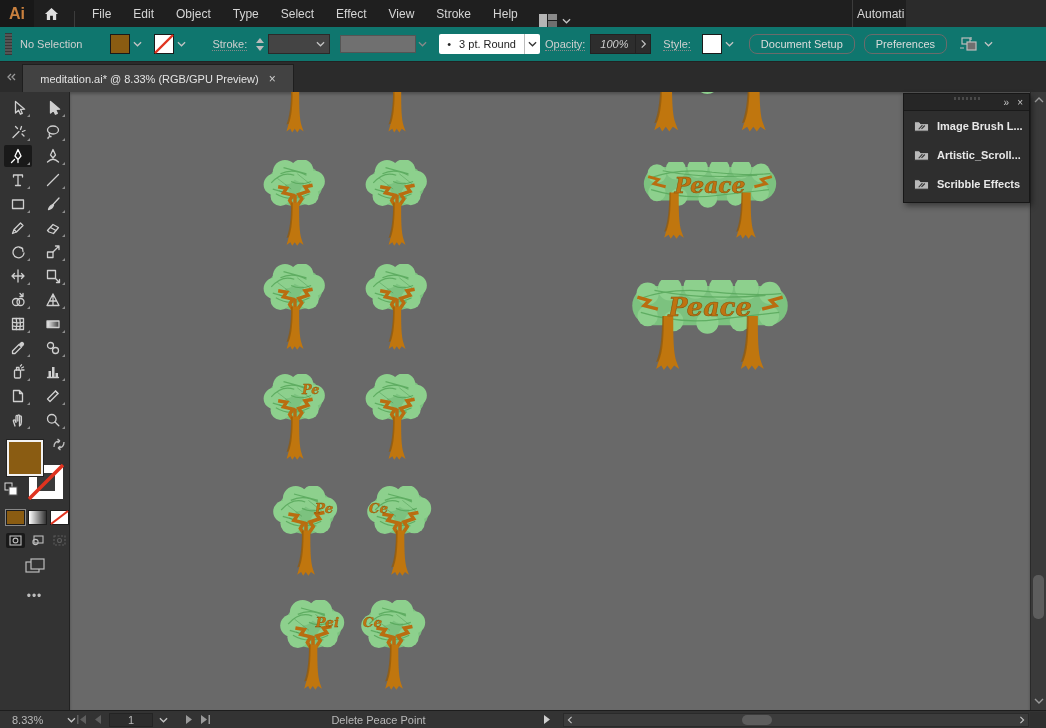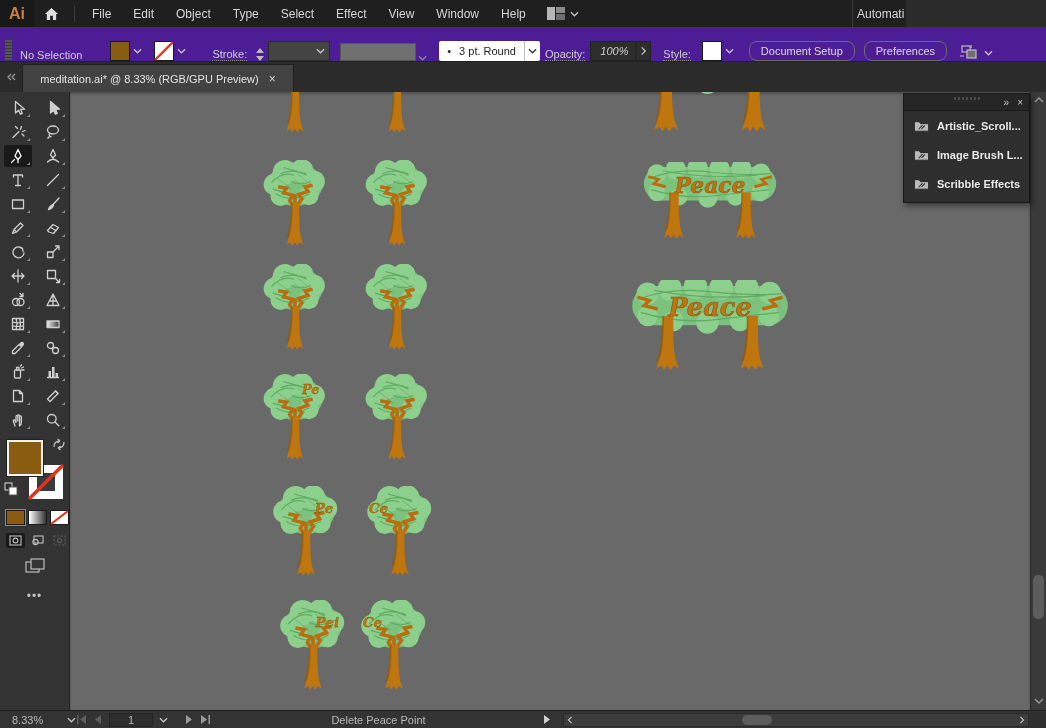--- a/index.html
+++ b/index.html
@@ -2,34 +2,34 @@
 <html><head>
 <meta charset="utf-8">
 <style>
   * { margin:0; padding:0; box-sizing:border-box; }
   html,body { width:1046px; height:728px; overflow:hidden; background:#2b2b2b;
               font-family:"Liberation Sans","DejaVu Sans",sans-serif; }
   .abs { position:absolute; }
 
   
   #menubar { left:0; top:0; width:906px; height:27px; background:#1f1f1f;
-             display:flex; align-items:center; color:#d6d6d6; font-size:12px; }
+             display:flex; align-items:flex-end; color:#d6d6d6; font-size:12px; }
   #ai-logo { width:34px; height:27px; display:flex; align-items:center; justify-content:center;
              color:#c9803e; font-weight:bold; font-size:16px; background:#181818; }
   #home-btn { width:34px; height:27px; display:flex; align-items:center; justify-content:center; }
   .vdiv { width:1px; height:16px; background:#3c3c3c; margin:0 6px; }
   .menu-item { padding:0 11px; height:27px; display:flex; align-items:center; cursor:default; }
   #workspace-btn { display:flex; align-items:center; gap:5px; margin-left:10px; }
   #menubar-right { margin-left:auto; display:flex; align-items:center; height:27px; }
   #automate-btn { padding:0 4px; height:27px; display:flex; align-items:center;
                   border-left:1px solid #3c3c3c; white-space:nowrap; overflow:hidden; width:54px; }
 
   
-  #controlbar { left:0; top:27px; width:1046px; height:35px; background:#4c1d95;
-                border-bottom:1px solid #222; display:flex; align-items:flex-end;
+  #controlbar { left:0; top:27px; width:1046px; height:35px; background:#0f766e;
+                border-bottom:1px solid #222; display:flex; align-items:center;
                 color:#cfcfcf; font-size:11px; }
   .grip { width:7px; height:22px; margin:0 8px 0 5px;
           background:repeating-linear-gradient(#383838 0 1px,#555 1px 3px); }
   .ctl-label { border-bottom:1px dotted #8a8a8a; margin:0 5px; cursor:default; }
   .swatch-btn { display:flex; align-items:center; gap:3px; margin:0 6px; }
   .swatch { width:20px; height:20px; border:1px solid #1a1a1a; background:#fff; position:relative; }
   .swatch.fill { background:#8a5c12; }
   .swatch .slash { position:absolute; left:-1px; top:-1px; width:20px; height:20px; }
   .chv { width:9px; height:6px; stroke:#c4c4c4; fill:none; stroke-width:1.4px; }
   .chv.dark { stroke:#333; }
@@ -317,21 +317,21 @@
     </svg>
   </div>
   <div class="vdiv"></div>
   <div class="menu-item">File</div>
   <div class="menu-item">Edit</div>
   <div class="menu-item">Object</div>
   <div class="menu-item">Type</div>
   <div class="menu-item">Select</div>
   <div class="menu-item">Effect</div>
   <div class="menu-item">View</div>
-  <div class="menu-item">Window</div>
+  <div class="menu-item">Stroke</div>
   <div class="menu-item">Help</div>
   <div id="workspace-btn">
     <svg width="18" height="13" viewBox="0 0 18 13">
       <rect x="0" y="0" width="8" height="13" fill="#b5b5b5"></rect>
         <rect x="9" y="0" width="9" height="6" fill="#8a8a8a"></rect>
       <rect x="9" y="7" width="9" height="6" fill="#6f6f6f"></rect>
     </svg>
     <svg class="chv" viewBox="0 0 10 6">
         <path d="M1,1 5,5 9,1"></path>
       </svg>
@@ -693,27 +693,27 @@
 <div id="panel" class="abs">
   <div id="panel-header">
     <div id="panel-grip"></div>
     <span>»</span>
     <span>×</span>
   </div>
   <div class="panel-item">
     <svg>
         <use href="#i-folder"></use>
       </svg>
-    <span>Artistic_Scroll...</span>
+    <span>Image Brush L...</span>
   </div>
   <div class="panel-item">
     <svg>
         <use href="#i-folder"></use>
       </svg>
-    <span>Image Brush L...</span>
+    <span>Artistic_Scroll...</span>
   </div>
   <div class="panel-item">
     <svg>
         <use href="#i-folder"></use>
       </svg>
     <span>Scribble Effects</span>
   </div>
 </div>
 
 <div id="vscroll" class="abs">

